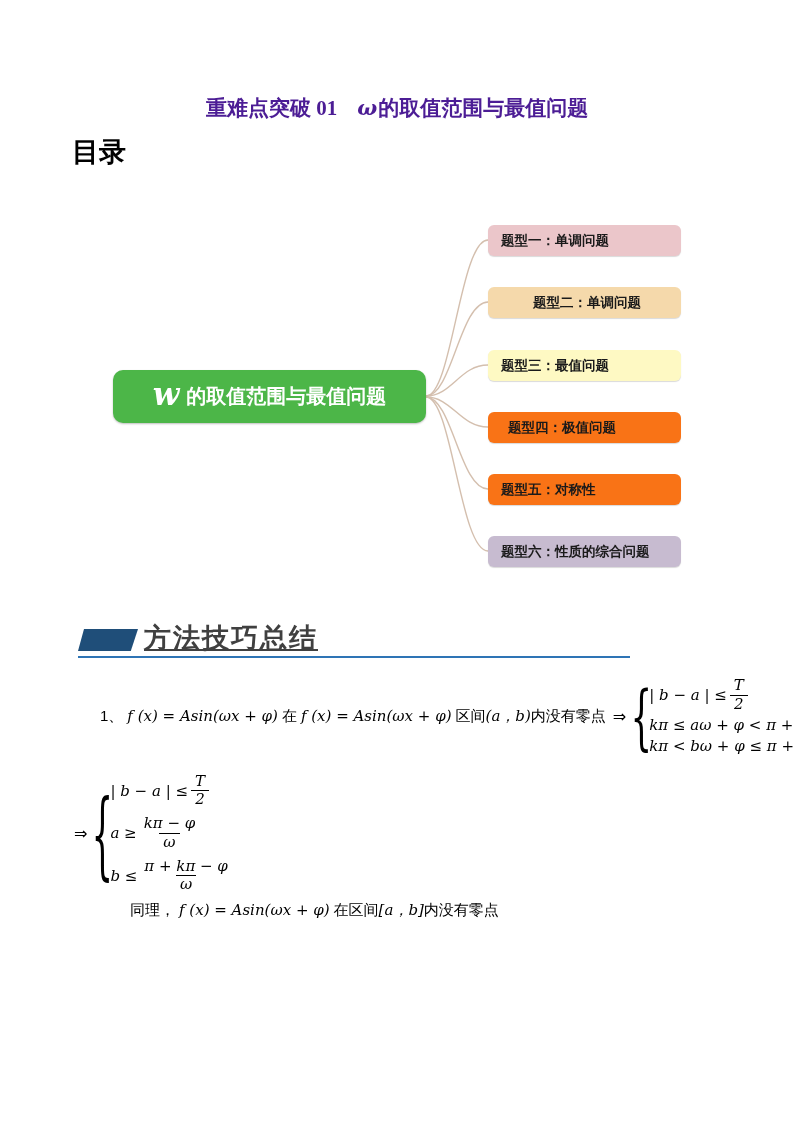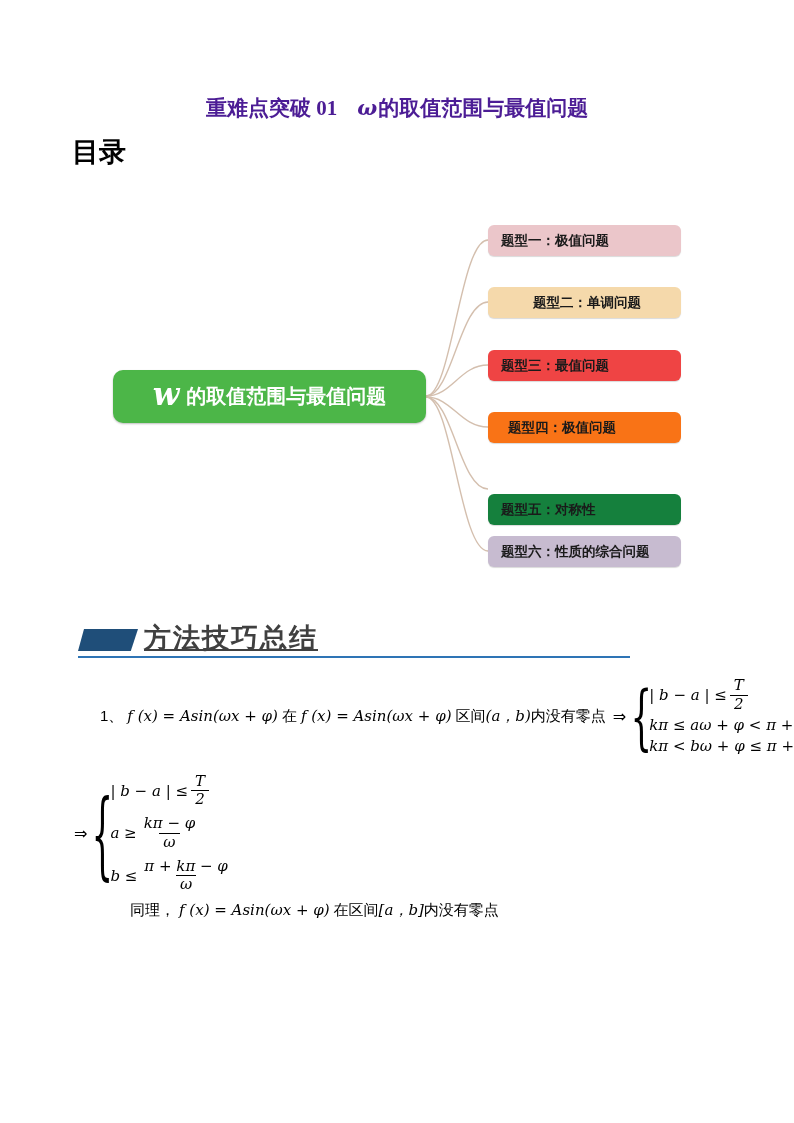--- a/index.html
+++ b/index.html
@@ -103,25 +103,25 @@
       <path d="M426,397 C452,397 460,489 488,489"></path>
       <path d="M426,397 C452,397 460,551 488,551"></path>
     </g>
   </svg>
 
   <div class="root-node" style="background-color: rgb(76, 182, 72);">
     <span class="root-w">w</span>
     <span>的取值范围与最值问题</span>
   </div>
 
-  <div class="branch-node b1" style="background-color: rgb(235, 198, 202);">题型一：极值问题</div>
+  <div class="branch-node b1" style="background-color: rgb(235, 198, 202);">题型一：单调问题</div>
   <div class="branch-node b2" style="background-color: rgb(245, 217, 171); padding-left: 45px;">题型二：单调问题</div>
-  <div class="branch-node b3" style="background-color: #ef4444;">题型三：最值问题</div>
+  <div class="branch-node b3" style="background-color: #fef9c3;">题型三：最值问题</div>
   <div class="branch-node b4" style="background-color: #f97316; padding-left: 20px;">题型四：极值问题</div>
-  <div class="branch-node b5" style="background-color: #15803d; margin-top: 20px;">题型五：对称性</div>
+  <div class="branch-node b5" style="background-color: #f97316;">题型五：对称性</div>
   <div class="branch-node b6" style="background-color: rgb(199, 187, 208);">题型六：性质的综合问题</div>
 
   <div class="section-flag" style="background-color: rgb(31, 78, 121);"></div>
   <div class="section-title" style="color: #404040; text-decoration: underline;">方法技巧总结</div>
   <div class="section-underline" style="background-color: rgb(46, 116, 181);"></div>
 
   <div class="formula-row" style="left:100px; top:668px; height:96px;">
     <span class="cn">1、</span>
     <span class="m sp">f (x) = Asin(ωx + φ)</span>
     <span class="cn">在</span>

